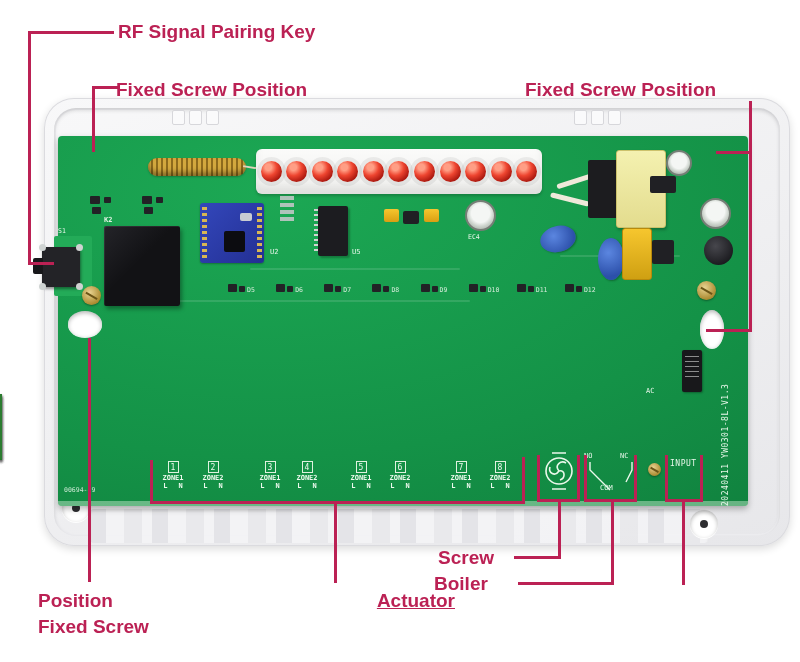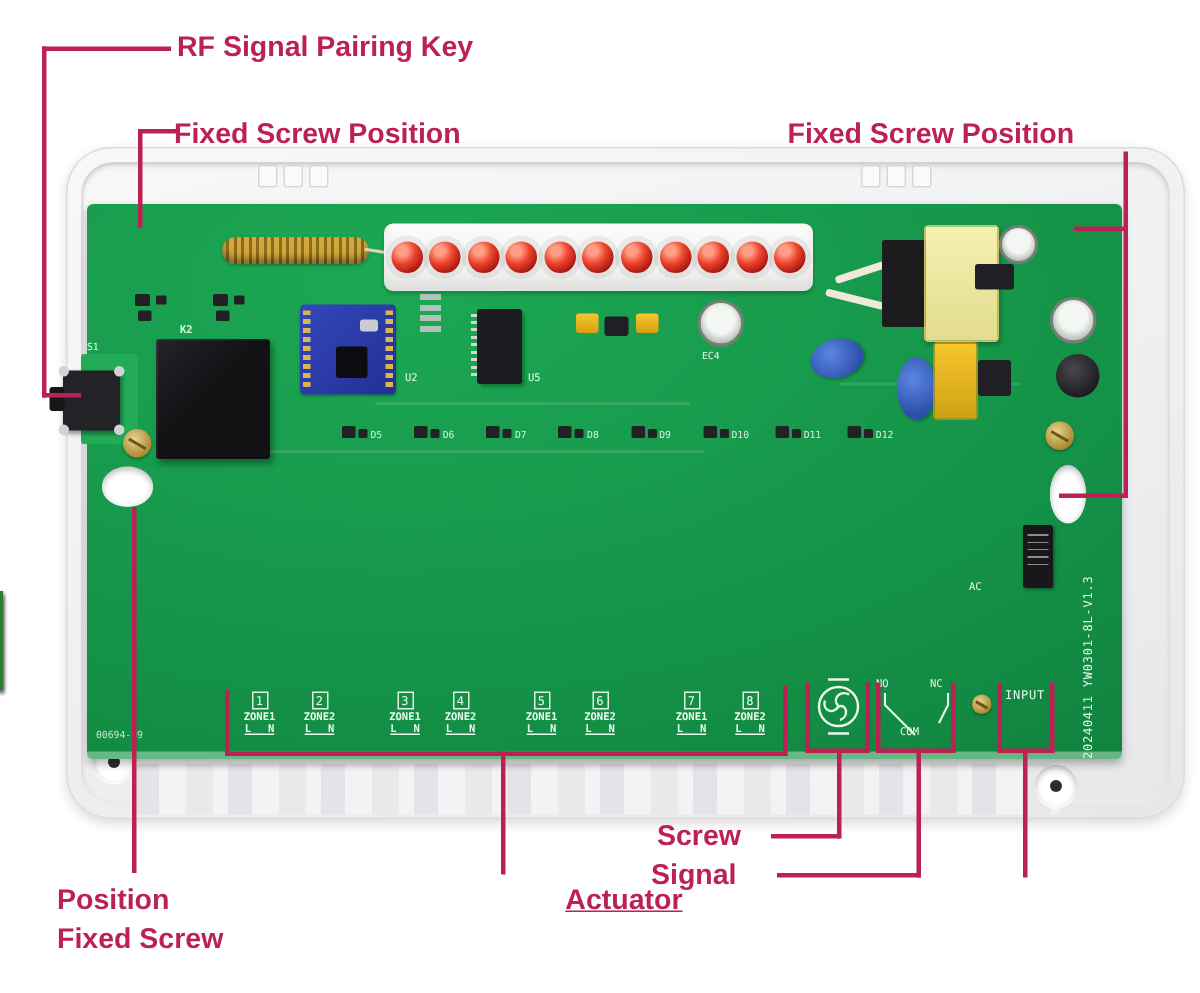--- a/index.html
+++ b/index.html
@@ -73,21 +73,21 @@
     background:radial-gradient(circle at 40% 35%,#5b86e0,#2c50aa 75%);box-shadow:1px 1px 2px rgba(0,0,0,.3);}
   .cx1{position:absolute;left:622px;top:228px;width:30px;height:52px;border-radius:3px;
     background:linear-gradient(#f6c62e,#cfa012);border:1px solid #b8890b;}
 
   .relay{position:relative;background:linear-gradient(135deg,#242429 0%,#121215 45%);border-radius:2px;
     box-shadow:inset 1px 1px 0 rgba(255,255,255,.08), 2px 3px 4px rgba(0,0,0,.35);}
   .relay-k2{position:absolute;left:104px;top:226px;width:76px;height:80px;}
   .relay-k1{position:absolute;left:60px;top:362px;width:58px;height:76px;}
   .relay-row{position:absolute;left:140px;top:310px;width:518px;height:82px;display:flex;gap:7px;}
   .relay-row .relay{flex:1;}
-  .k-label{position:absolute;top:-10px;left:16px;font:700 7px "DejaVu Sans Mono",monospace;color:#dff2e2;}
+  .k-label{position:absolute;top:-10px;left:0;font:700 7px "DejaVu Sans Mono",monospace;color:#dff2e2;}
 
   .diode-row{position:absolute;left:228px;top:282px;width:345px;height:16px;display:flex;justify-content:space-between;gap:40px;}
   .dcluster{position:relative;width:34px;}
   .dcluster i{position:absolute;background:#222226;border-radius:1px;}
   .dcluster i.a{left:0;top:2px;width:9px;height:8px;}
   .dcluster i.b{left:11px;top:4px;width:6px;height:6px;}
   .d-label{position:absolute;left:19px;top:4px;font:6.5px "DejaVu Sans Mono",monospace;color:#d6ecda;}
   .qcluster{position:absolute;width:30px;height:18px;}
   .qcluster i{position:absolute;background:#222226;border-radius:1px;}
   .qcluster i.a{left:2px;top:0;width:10px;height:8px;}
@@ -137,21 +137,21 @@
   .zone-row{position:absolute;left:0;top:0;width:100%;height:100%;pointer-events:none;}
   .zone-group{position:absolute;top:455px;width:44px;text-align:center;color:#edfaee;
     font-family:"DejaVu Sans Mono",monospace;}
   .zone-group:nth-of-type(1){left:151px;} .zone-group:nth-of-type(2){left:191px;}
   .zone-group:nth-of-type(3){left:248px;} .zone-group:nth-of-type(4){left:285px;}
   .zone-group:nth-of-type(5){left:339px;} .zone-group:nth-of-type(6){left:378px;}
   .zone-group:nth-of-type(7){left:439px;} .zone-group:nth-of-type(8){left:478px;}
   .zone-num{display:inline-block;min-width:11px;height:12px;line-height:11px;border:1px solid #dff2df;
     font-size:8px;margin-bottom:1px;}
   .zone-name{font-size:7px;line-height:8px;font-weight:700;}
-  .zone-pins{font-size:7px;line-height:8px;word-spacing:7px;font-weight:700;text-decoration:underline;}
+  .zone-pins{font-size:7px;line-height:8px;word-spacing:7px;font-weight:700;}
   .v-version{position:absolute;left:721px;top:348px;height:158px;width:12px;
     writing-mode:vertical-rl;transform:rotate(180deg);font:8px "DejaVu Sans Mono",monospace;
     color:#e8f7ea;letter-spacing:.5px;white-space:nowrap;}
 
   
   .aline{position:absolute;background:var(--accent);}
   .alabel{position:absolute;color:var(--accent);font-weight:700;font-size:19px;line-height:26px;
     font-family:"Liberation Sans",sans-serif;white-space:nowrap;}
   .alabel.center{text-align:right;text-decoration:underline;}
 </style>
@@ -490,15 +490,15 @@
   <div class="alabel" style="left:116px;top:77px">Fixed Screw Position</div>
   <div class="alabel" style="left:525px;top:77px">Fixed Screw Position</div>
   <div class="alabel" style="left:38px;top:588px">
     <div>Position</div>
     <div>Fixed Screw</div>
   </div>
   <div class="alabel center" style="left:215px;top:588px;width:240px">
     <div>Actuator</div>
   </div>
   <div class="alabel" style="left:438px;top:545px">Screw</div>
-  <div class="alabel" style="left:434px;top:571px">Signal</div>
+  <div class="alabel" style="left:434px;top:571px">Boiler</div>
 
 </div>
 
 </body></html>

